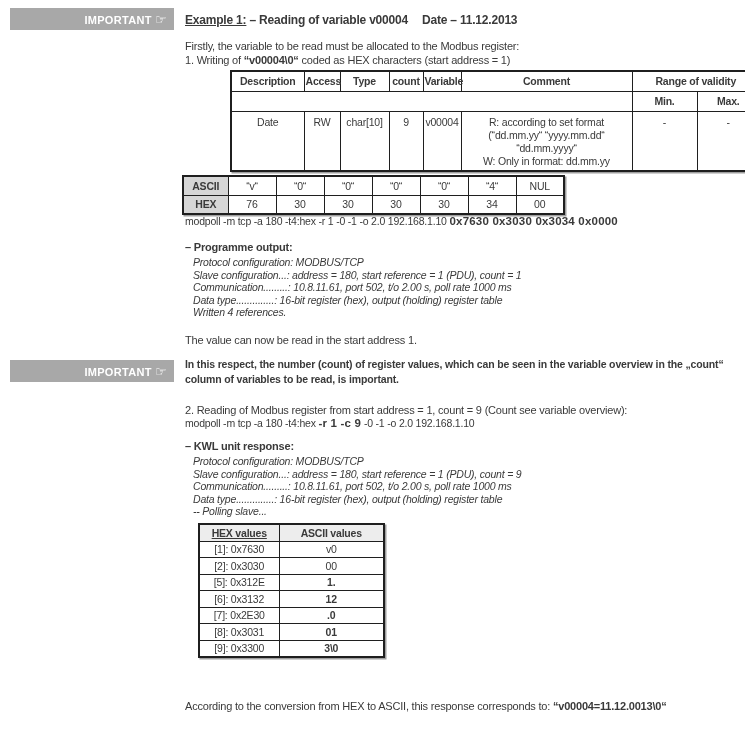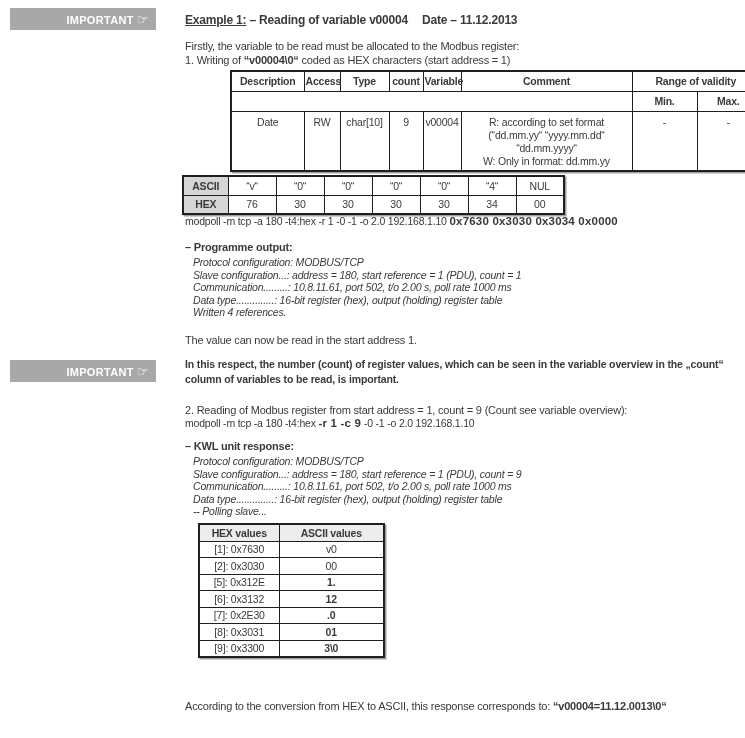--- a/index.html
+++ b/index.html
@@ -11,21 +11,21 @@
     background: #ffffff;
     font-family: "Liberation Sans", sans-serif;
     color: #3a3a3a;
     overflow: hidden;
   }
   .abs { position: absolute; }
 
   
   .imp-badge {
     left: 10px;
-    width: 146px;
+    width: 164px;
     height: 22px;
     background: #a8a8a8;
     color: #ffffff;
     font-size: 11px;
     font-weight: bold;
     letter-spacing: 0.3px;
     text-align: right;
     padding: 4px 7px 0 0;
   }
   .imp-badge .hand { font-weight: normal; font-size: 13px; }
@@ -83,21 +83,21 @@
   .hx-table { left: 198px; top: 523px; border: 2px solid #1f1f1f; box-shadow: 1.5px 1.5px 0 #9f9f9f; }
   .hx-table th, .hx-table td {
     border: 1px solid #1f1f1f;
     font-size: 10.5px;
     letter-spacing: -0.2px;
     text-align: center;
     height: 16.5px;
     vertical-align: middle;
   }
   .hx-table th { font-weight: bold; background: #ededed; height: 17px; }
-  .hx-table .c-hex { width: 80px; }
+  .hx-table .c-hex { width: 80px; text-decoration: underline; }
   .hx-table .c-ascii { width: 105px; }
   .hx-table .b td:last-child { font-weight: bold; }
 </style>
 </head>
 <body>
 
 <div class="page">
 
   <div class="abs imp-badge" style="top:8px;">
     <span>IMPORTANT</span>

